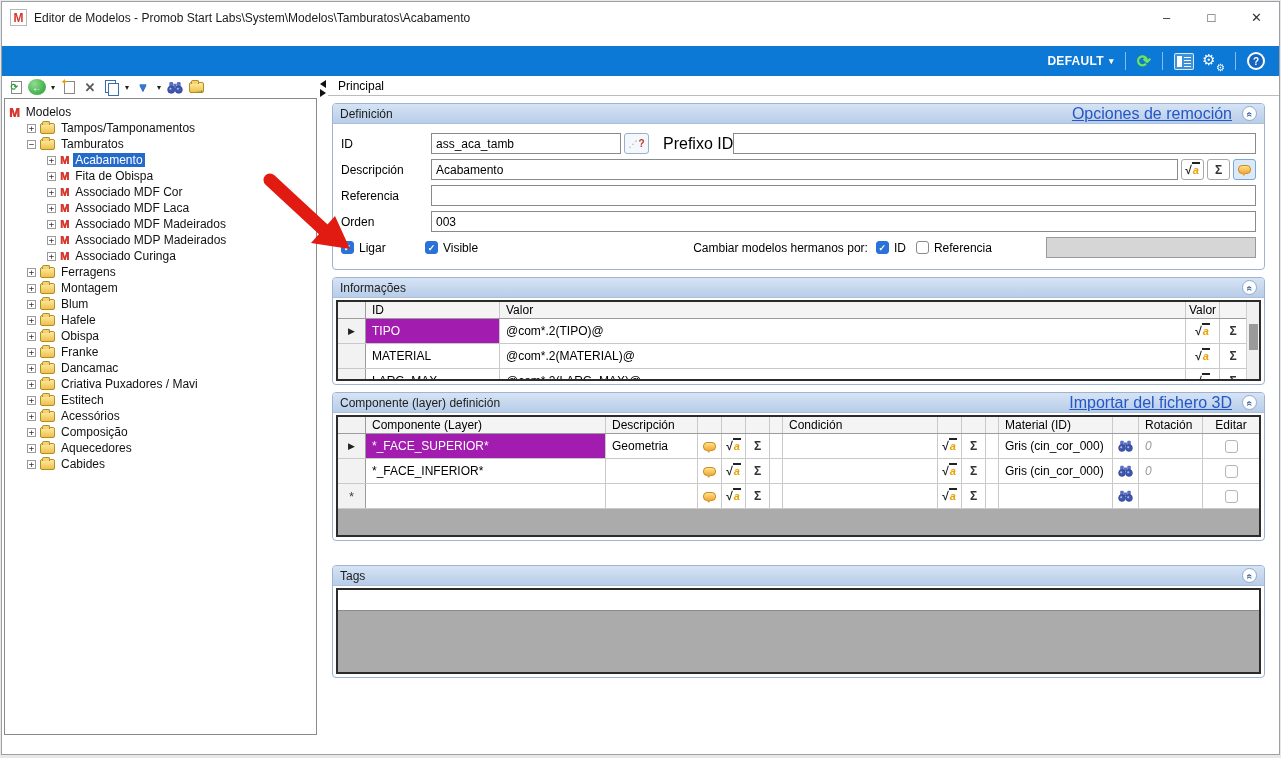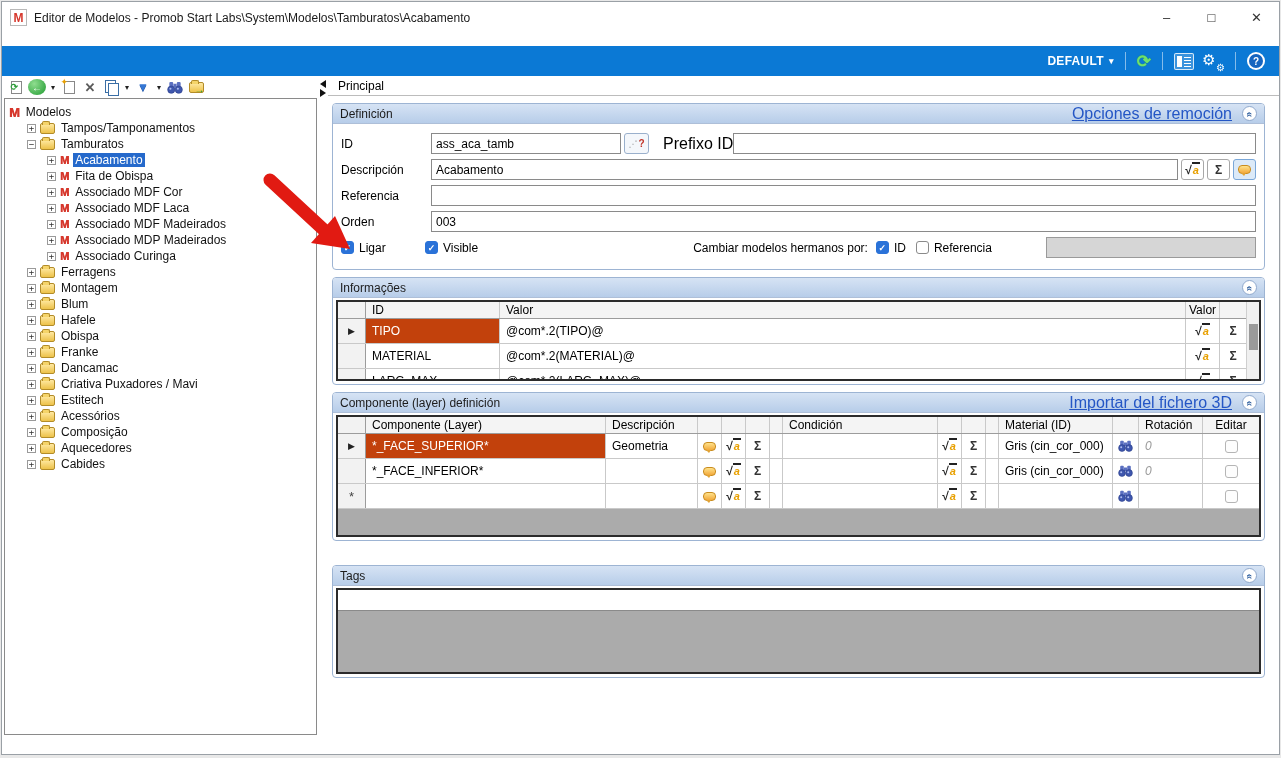--- a/index.html
+++ b/index.html
@@ -100,21 +100,21 @@
   .cb.off { background:#fff; border:1px solid #8a8a8a; }
   .cblabel { margin-left:5px; font-size:12px; }
 
   
   .grid { border:2px solid #2b2b2b; background:#fff; display:flex; flex-direction:column; overflow:hidden; position:relative; }
   .grow { display:flex; align-items:stretch; border-bottom:1px solid #c9c9c9; min-height:25px; flex:none; }
   .grow.head { min-height:17px; border-bottom:1px solid #9c9c9c; }
   .gc { border-right:1px solid #c9c9c9; display:flex; align-items:center; padding:0 6px; font-size:12px; overflow:hidden; white-space:nowrap; }
   .grow.head .gc { background:#f4f4f4; }
   .c-sel { background:#f2f2f2 !important; border-right:1px solid #9c9c9c; justify-content:center; padding:0; font-size:9px; color:#222; }
-  .selcell { background:#c2410c; color:#fff;text-align:center; }
+  .selcell { background:#a21caf; color:#fff;text-align:center; }
   .bcell { justify-content:center; padding:0; }
   .grid-info { height:81px; padding-right:13px; }
   .c-sel { width:28px; flex:none; } .c-id { width:134px; flex:none; } .c-val { flex:1; min-width:0; }
   .c-b1 { width:34px; flex:none; } .c-b2 { width:26px; flex:none; border-right:none; }
   .vscroll { position:absolute; right:0; top:0; bottom:0; width:13px; background:#f0f0f0; border-left:1px solid #cfcfcf; }
   .vthumb { position:absolute; top:22px; left:2px; width:9px; height:26px; background:#9a9a9a; }
 
   .grid-comp { height:122px; }
   .k-layer { width:240px; flex:none; } .k-desc { width:92px; flex:none; }
   .k-i { width:24px; flex:none; } .k-sp { width:8px; flex:none; }

